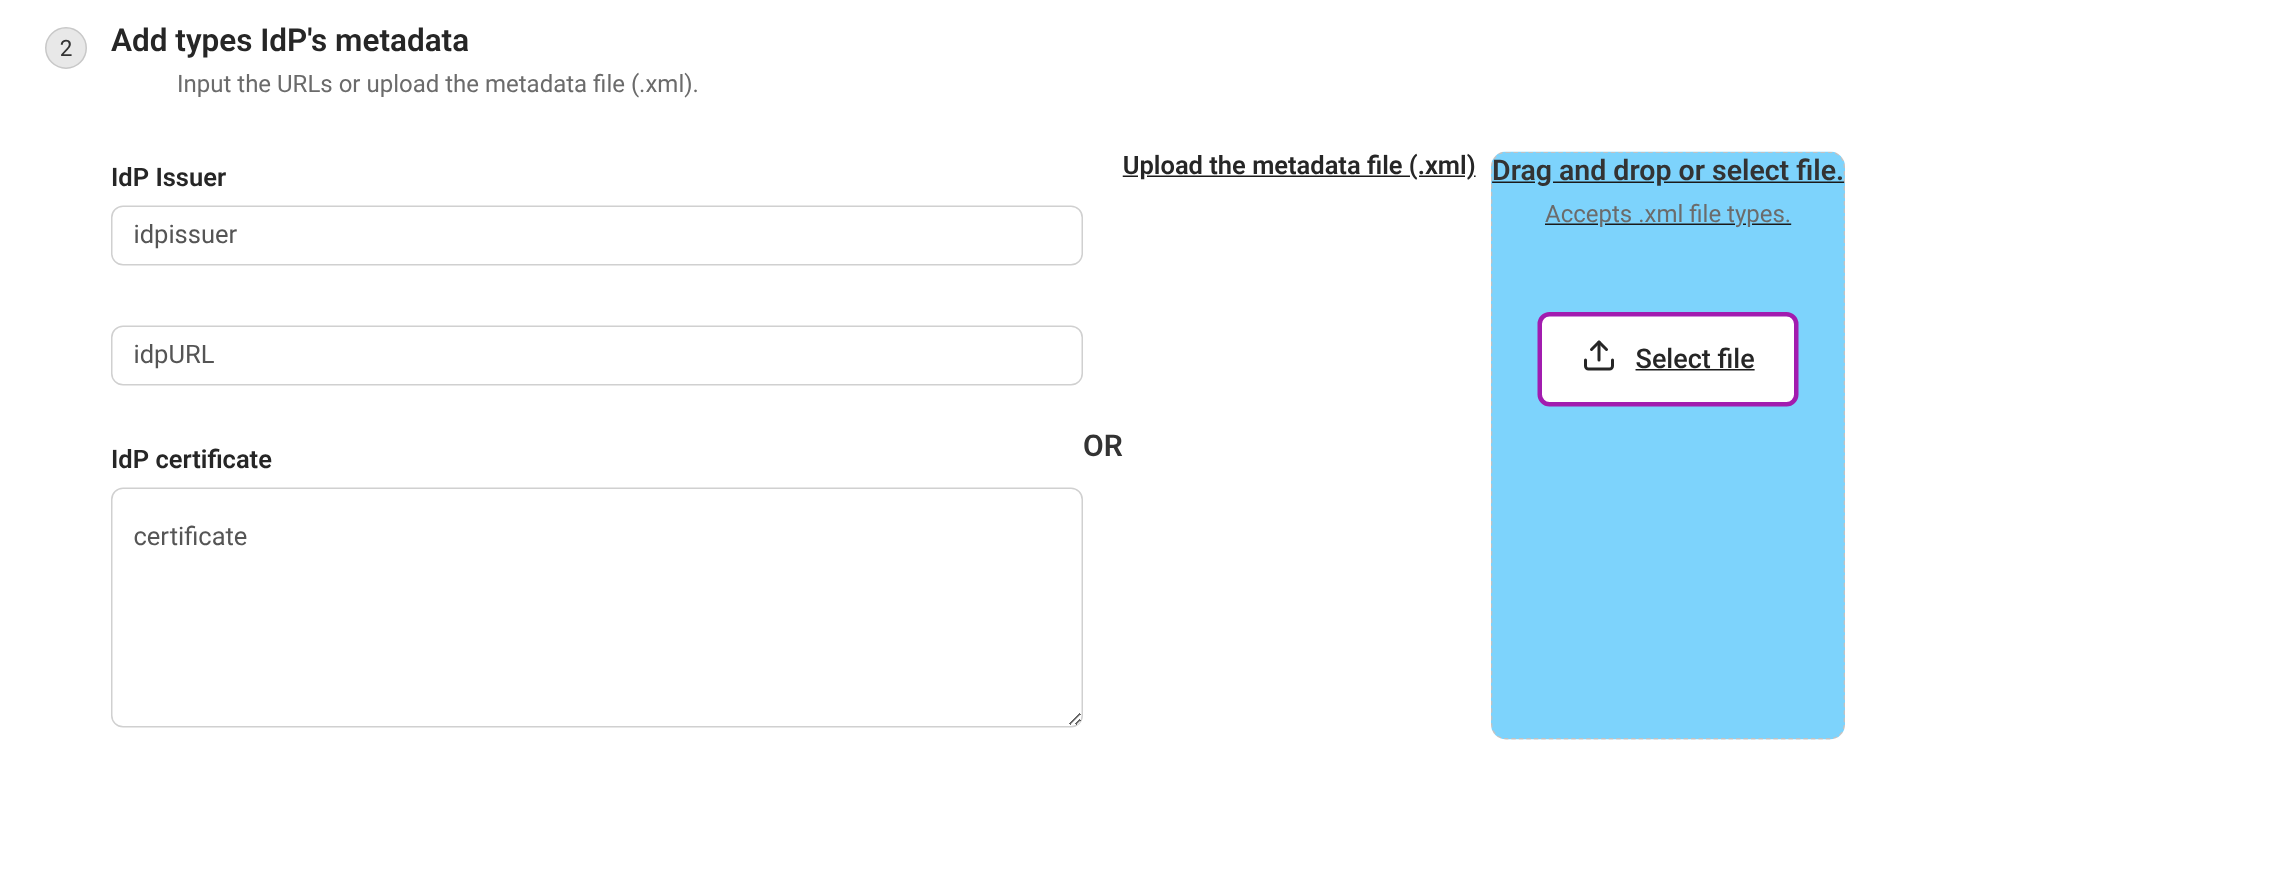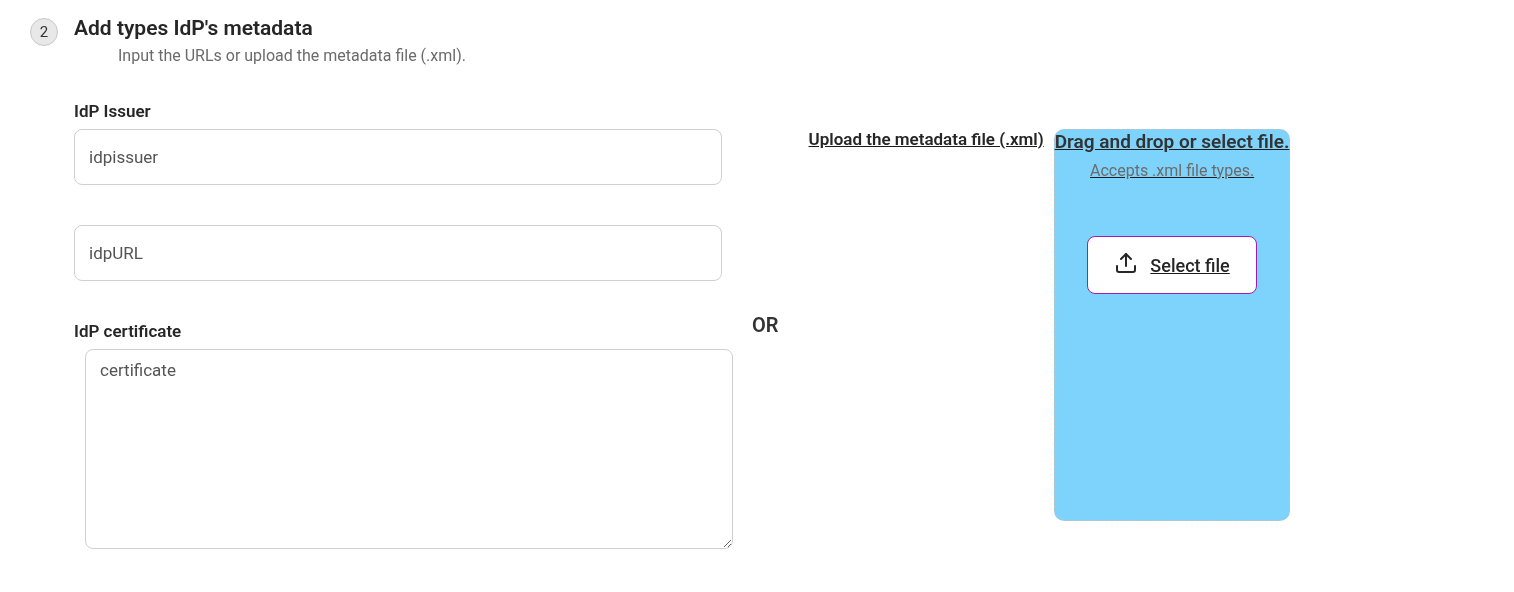--- a/index.html
+++ b/index.html
@@ -43,63 +43,61 @@
     }
     .step-description {
       font-size: 16px;
       color: #6b6b6b;
       margin-bottom: 36px;
       margin-left: 44px;
     }
     .form-area {
       display: flex;
       align-items: center;
-      gap: 30px;
     }
     .left-column {
       width: 648px;
       display: flex;
       flex-direction: column;
       gap: 40px;
     }
     .field-group {
       display: flex;
       flex-direction: column;
       gap: 8px;
     }
     .field-label {
       font-size: 17px;
       font-weight: 600;
       color: #262626;
     }
     .text-input {
       width: 100%;
-      height: 56px;
+      height: 40px;
       padding: 10px 14px;
       font-size: 17px;
       font-family: inherit;
       color: #555;
       border: 1px solid #d0d0d0;
       border-radius: 8px;
       background: #ffffff;
       outline: none;
     }
     .textarea-input {
       width: 100%;
-      height: 200px;
-      padding: 10px 14px;
+      height: 160px;
+      padding: 22px 14px;
       font-size: 17px;
       font-family: inherit;
       color: #555;
       border: 1px solid #d0d0d0;
       border-radius: 8px;
       background: #ffffff;
       outline: none;
       resize: both;
-      margin-left: 11px;
     }
     .or-separator {
       font-size: 20px;
       font-weight: 600;
       color: #333;
       align-self: center;
     }
     .right-column {
       flex: 1;
       display: flex;
@@ -129,21 +127,21 @@
     .dropzone-sub {
       font-size: 16px;
       color: #6b6b6b;
       margin-bottom: 48px;
     }
     .select-file-btn {
       display: flex;
       align-items: center;
       gap: 12px;
       background: #ffffff;
-      border: 1px solid #a21caf;
+      border: 3px solid #a21caf;
       border-radius: 8px;
       padding: 14px 26px;
       font-size: 18px;
       font-weight: 500;
       color: #262626;
       cursor: pointer;
       font-family: inherit;
     }
     .upload-icon-svg {
       width: 24px;

